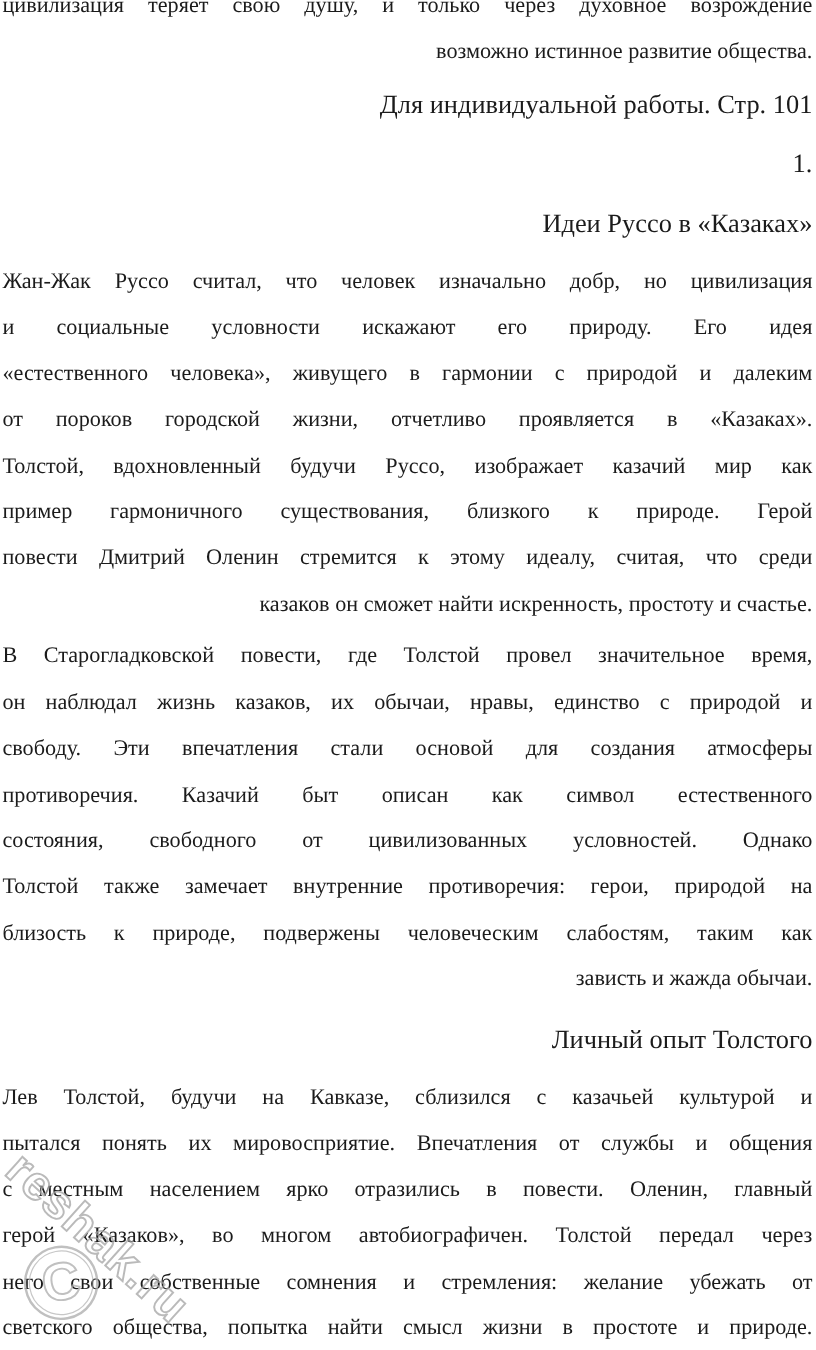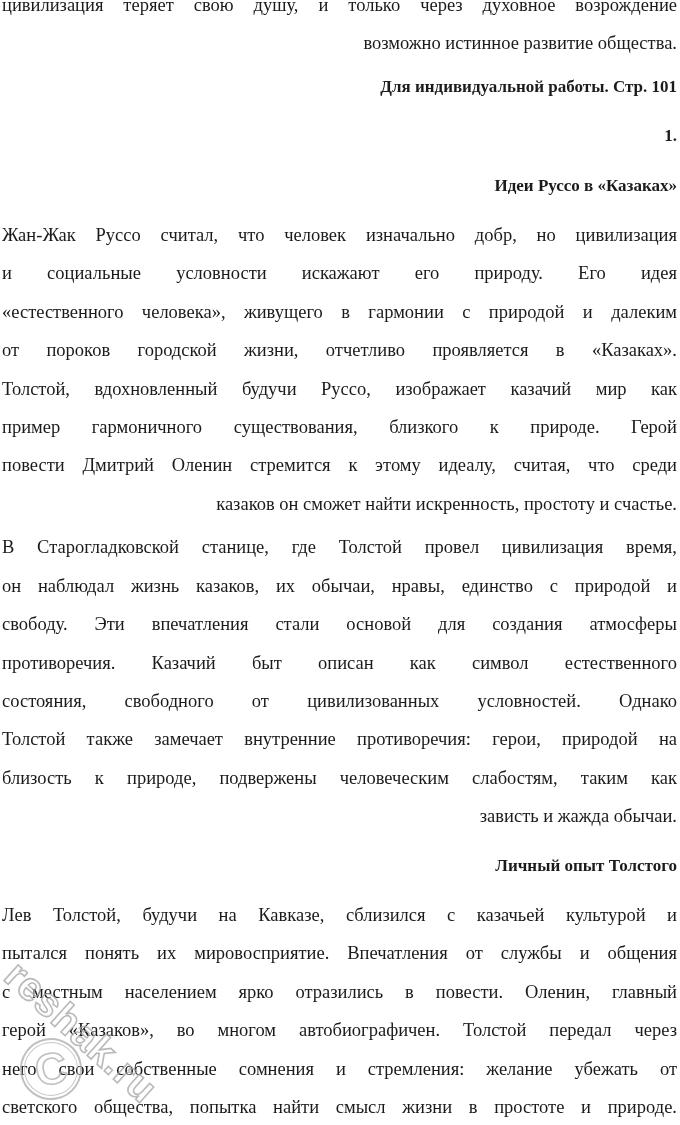--- a/index.html
+++ b/index.html
@@ -19,22 +19,22 @@
     padding: 0 3px 0 2px;
     font-family: "Liberation Serif", "DejaVu Serif", serif;
     font-size: 18.5px;
     line-height: 38.4px;
     color: #1b1b1b;
     z-index: 1;
   }
   .block { margin: 0 0 11px 0; }
   .block:nth-child(1), .block:nth-child(5) { margin-bottom: 5px; }
   .heading {
-    font-weight: 700;
-    font-size: 17px;
+    font-weight: 400;
+    font-size: 22px;
   }
   .line { text-align: right; }
   .line.j {
     text-align: justify;
     text-align-last: justify;
   }
   
   #watermark {
     position: absolute;
     left: 0; top: 0;
@@ -108,21 +108,21 @@
       <div class="line j">Жан-Жак Руссо считал, что человек изначально добр, но цивилизация</div>
       <div class="line j">и социальные условности искажают его природу. Его идея</div>
       <div class="line j">«естественного человека», живущего в гармонии с природой и далеким</div>
       <div class="line j">от пороков городской жизни, отчетливо проявляется в «Казаках».</div>
       <div class="line j">Толстой, вдохновленный будучи Руссо, изображает казачий мир как</div>
       <div class="line j">пример гармоничного существования, близкого к природе. Герой</div>
       <div class="line j">повести Дмитрий Оленин стремится к этому идеалу, считая, что среди</div>
       <div class="line">казаков он сможет найти искренность, простоту и счастье.</div>
     </div>
     <div class="block paragraph">
-      <div class="line j">В Старогладковской станице, где Толстой провел цивилизация время,</div>
+      <div class="line j">В Старогладковской повести, где Толстой провел значительное время,</div>
       <div class="line j">он наблюдал жизнь казаков, их обычаи, нравы, единство с природой и</div>
       <div class="line j">свободу. Эти впечатления стали основой для создания атмосферы</div>
       <div class="line j">противоречия. Казачий быт описан как символ естественного</div>
       <div class="line j">состояния, свободного от цивилизованных условностей. Однако</div>
       <div class="line j">Толстой также замечает внутренние противоречия: герои, природой на</div>
       <div class="line j">близость к природе, подвержены человеческим слабостям, таким как</div>
       <div class="line">зависть и жажда обычаи.</div>
     </div>
     <div class="block heading">
       <div class="line">Личный опыт Толстого</div>

